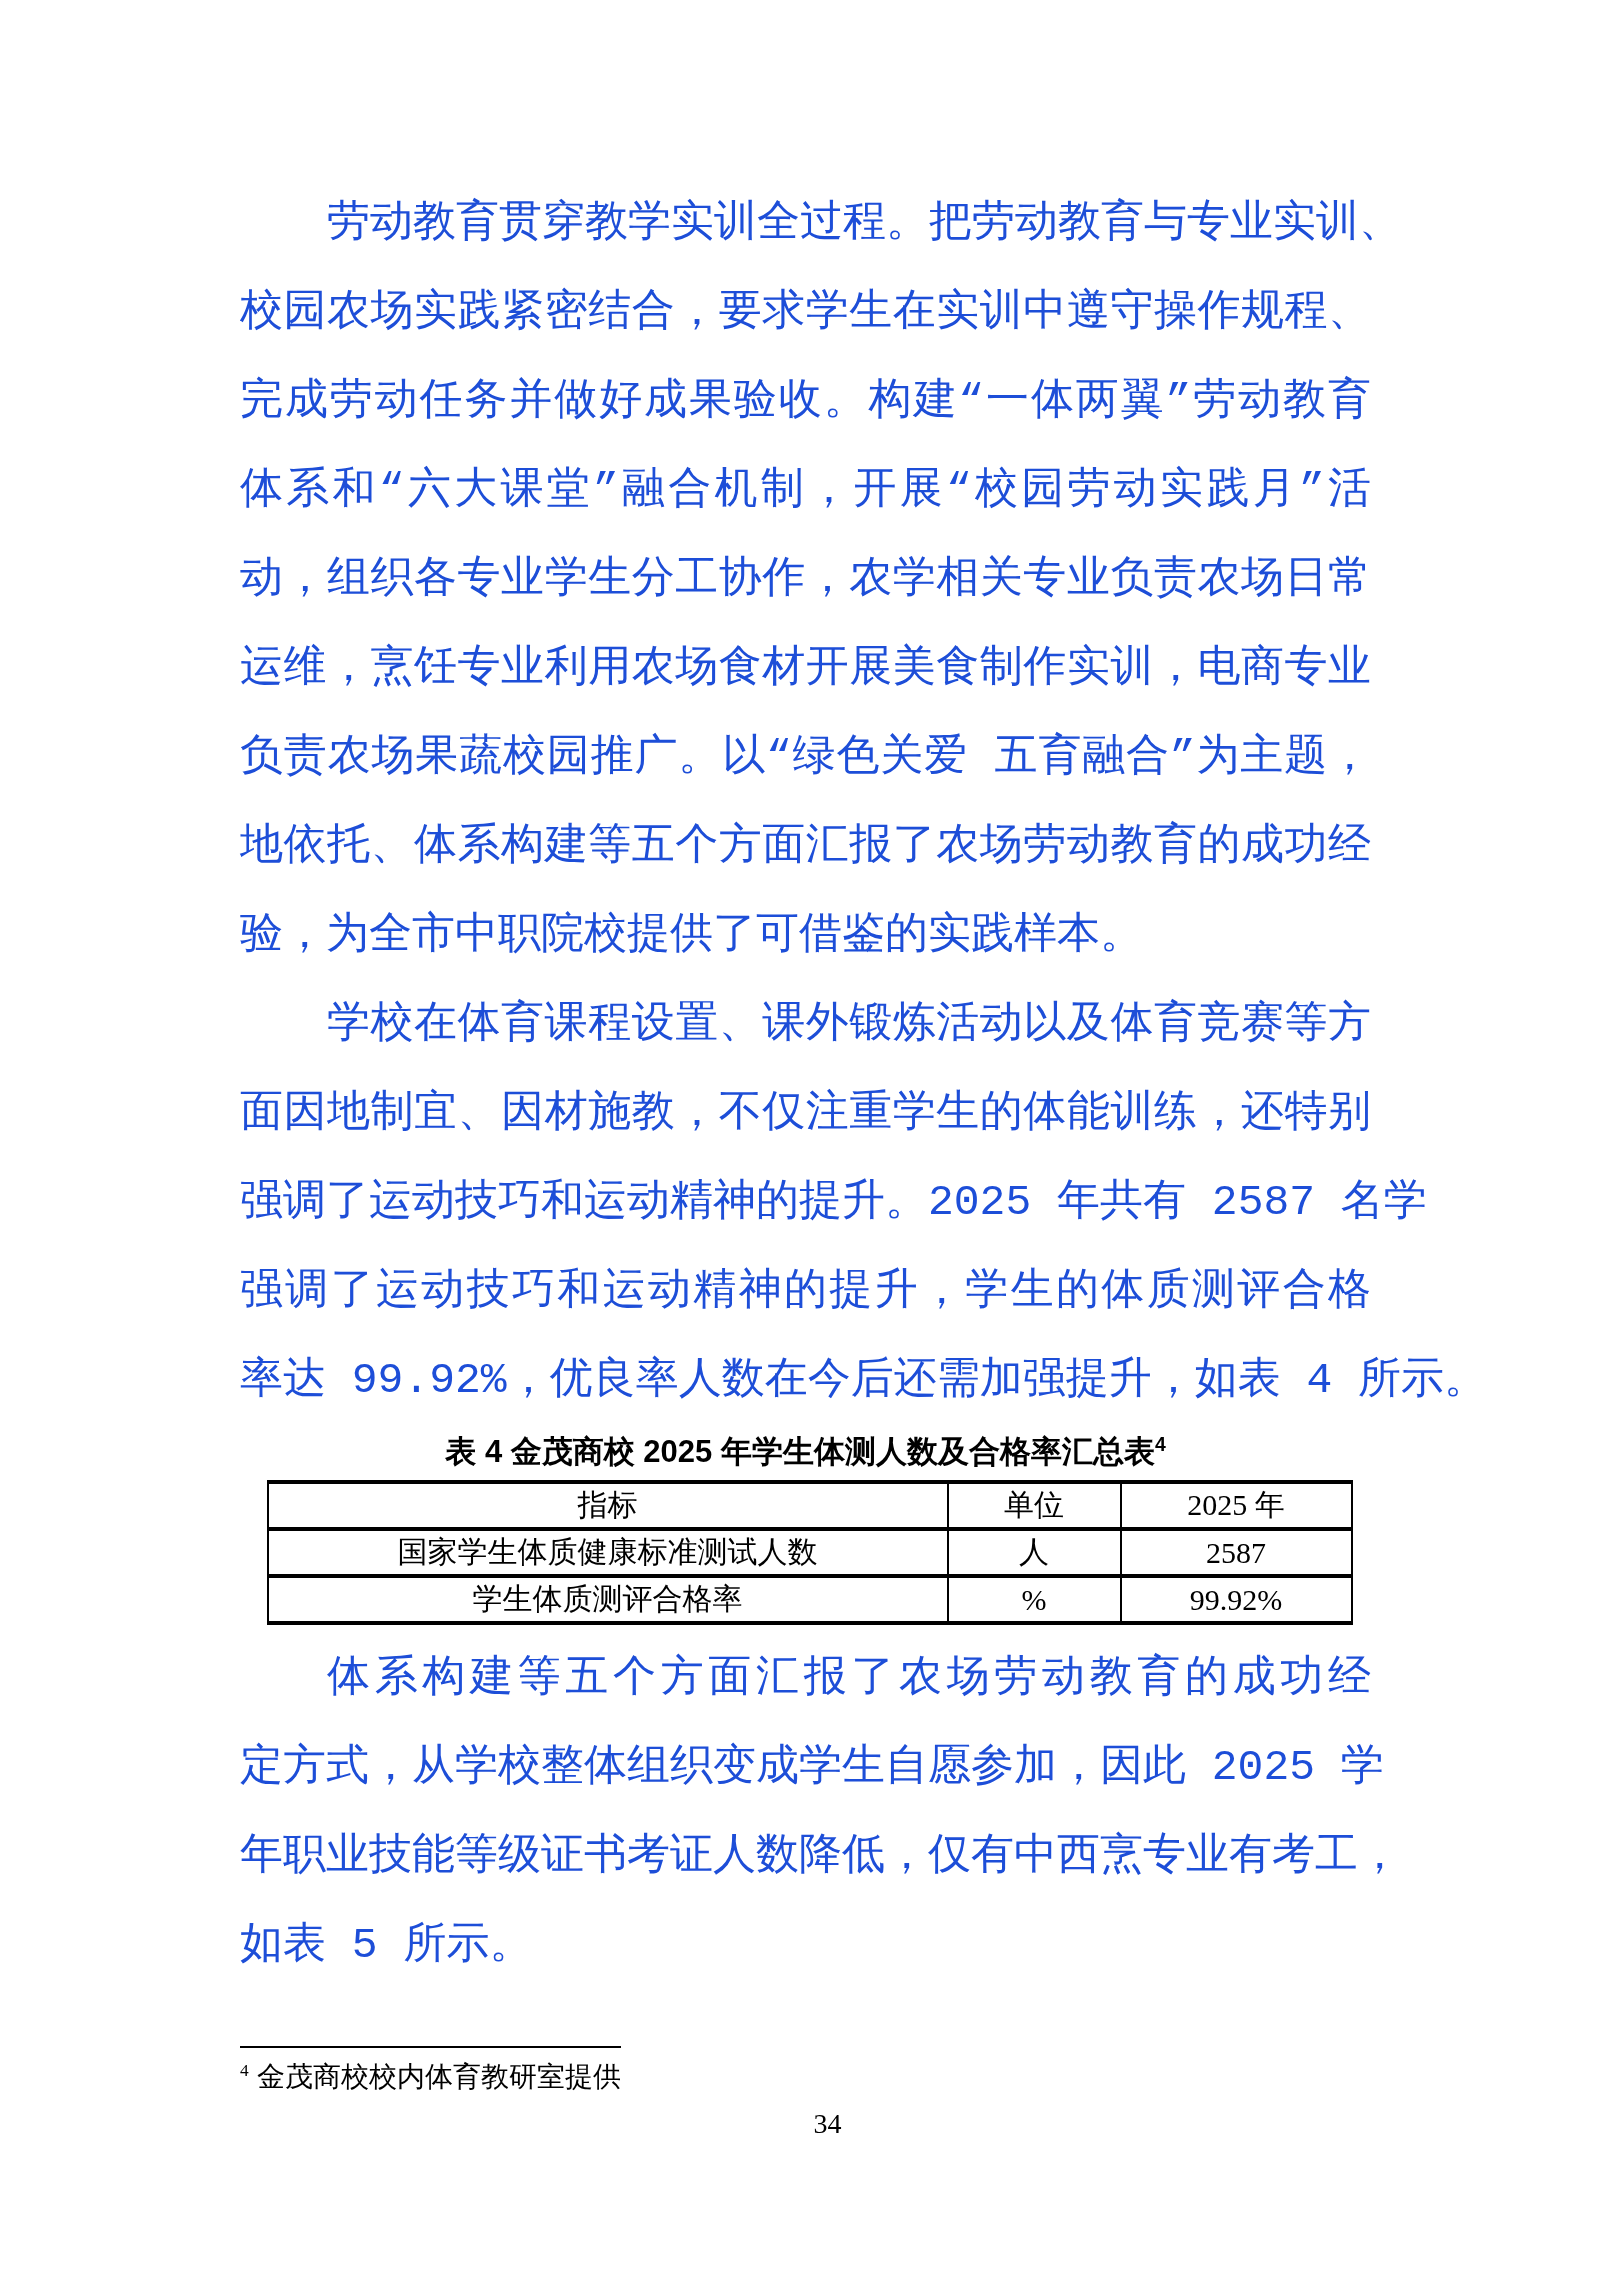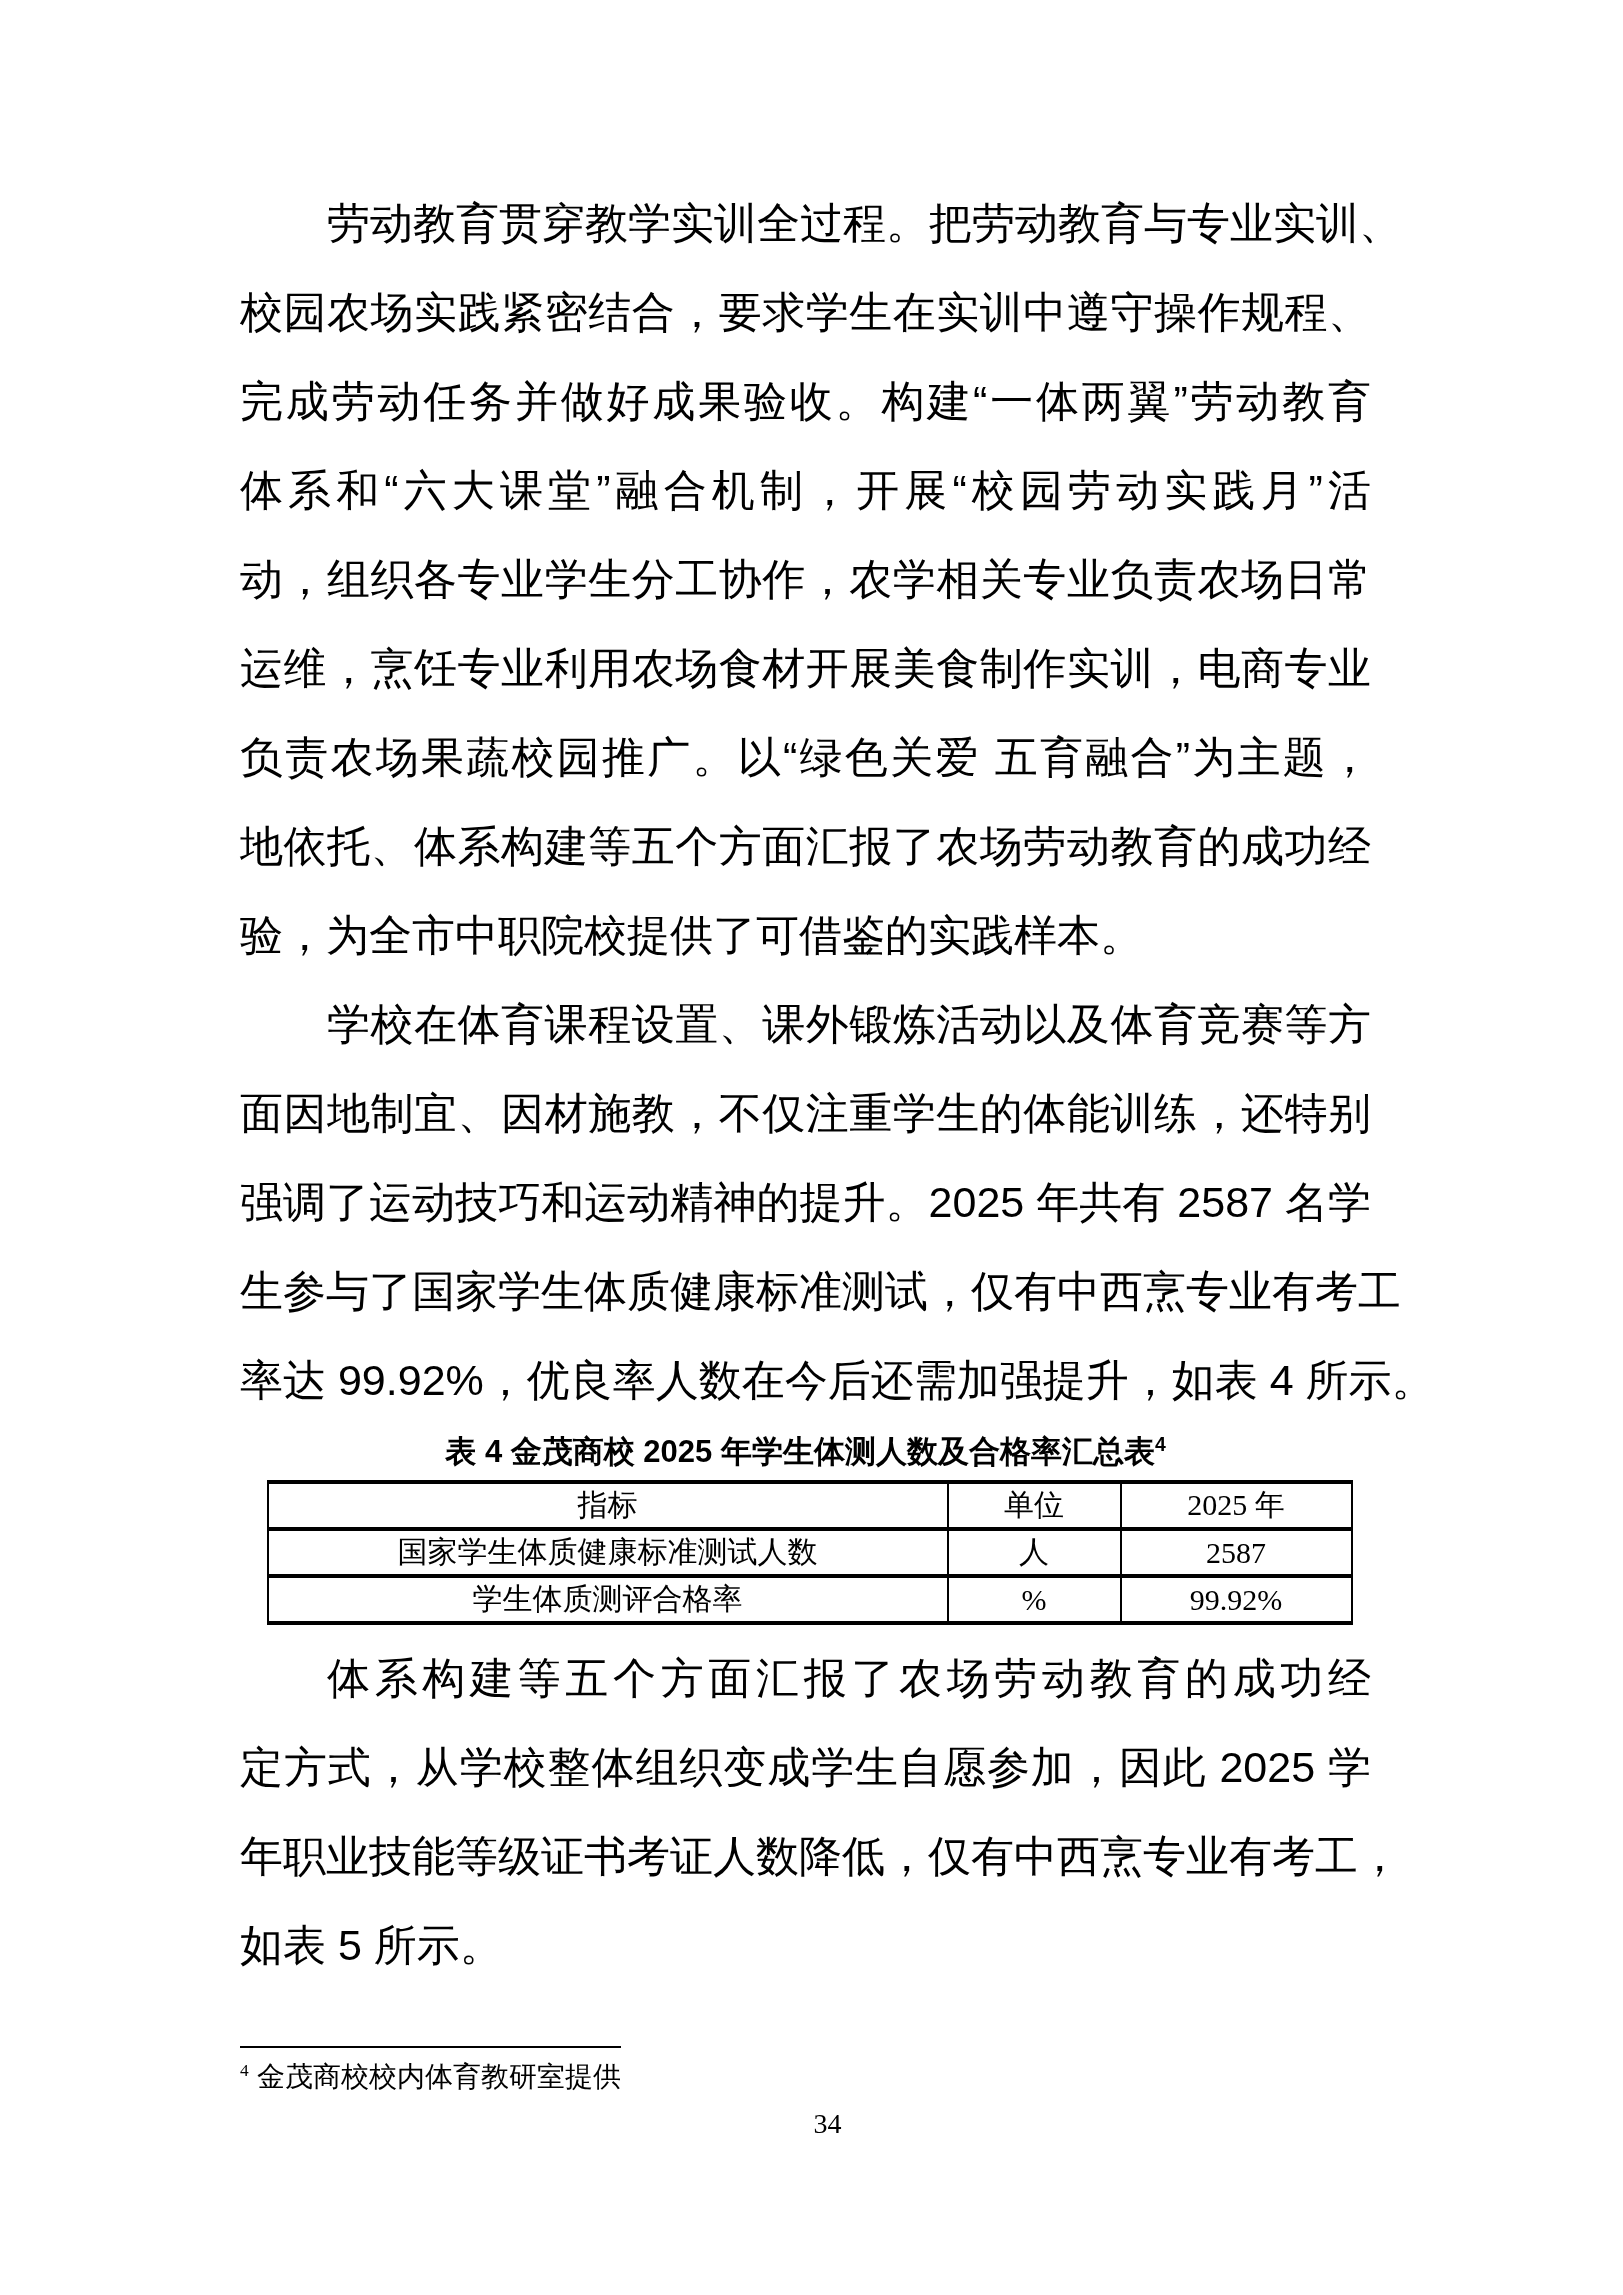--- a/index.html
+++ b/index.html
@@ -19,22 +19,22 @@
   .content {
     position: absolute;
     left: 240px;
     top: 179px;
     width: 1131px;
   }
   .para {
     margin: 0;
     font-size: 43px;
     line-height: 89px;
-    font-family: Liberation Sans, sans-serif;
-    color: #000000;
+    font-family: Liberation Mono, monospace;
+    color: #1d4ed8;
   }
   .line {
     display: block;
     text-align: justify;
     text-align-last: justify;
     text-justify: inter-character;
     white-space: nowrap;
   }
   .line.last {
     text-align-last: left;
@@ -127,21 +127,21 @@
       <span class="line">运维，烹饪专业利用农场食材开展美食制作实训，电商专业</span>
       <span class="line">负责农场果蔬校园推广。以“绿色关爱 五育融合”为主题，</span>
       <span class="line">地依托、体系构建等五个方面汇报了农场劳动教育的成功经</span>
       <span class="line last">验，为全市中职院校提供了可借鉴的实践样本。</span>
     </p>
 
     <p class="para">
       <span class="line ind">学校在体育课程设置、课外锻炼活动以及体育竞赛等方</span>
       <span class="line">面因地制宜、因材施教，不仅注重学生的体能训练，还特别</span>
       <span class="line">强调了运动技巧和运动精神的提升。2025 年共有 2587 名学</span>
-      <span class="line">生参与了国家学生体质健康标准测试，仅有中西烹专业有考工</span>
+      <span class="line">强调了运动技巧和运动精神的提升，学生的体质测评合格</span>
       <span class="line">率达 99.92%，优良率人数在今后还需加强提升，如表 4 所示。</span>
     </p>
 
     <p class="caption"><span>表 4 金茂商校 2025 年学生体测人数及合格率汇总表</span><sup>4</sup></p>
 
     <table class="datatable">
       <colgroup>
         <col class="col-indicator">
         <col class="col-unit">
         <col class="col-year">

